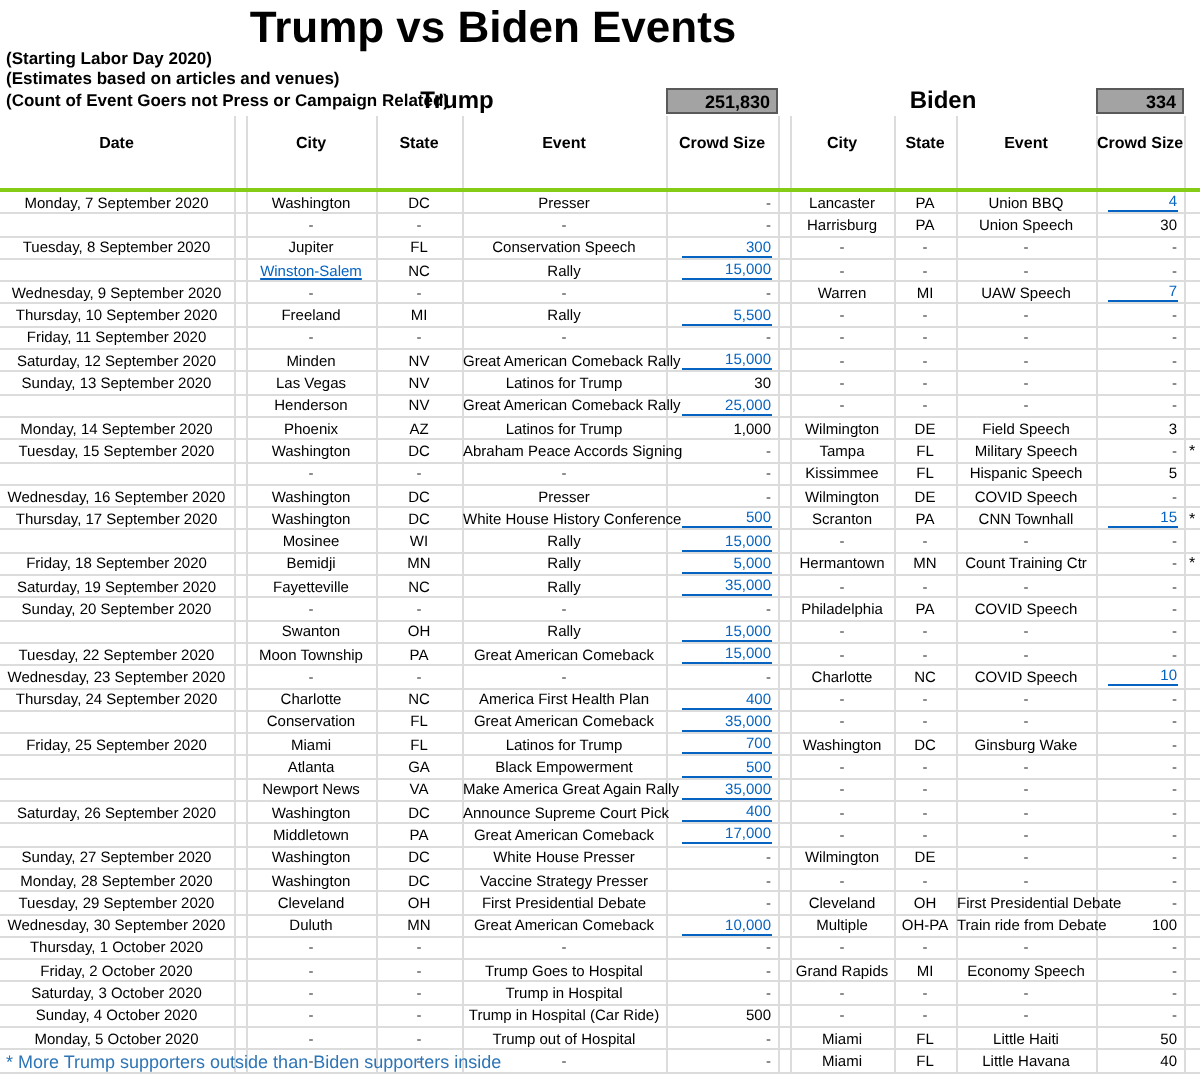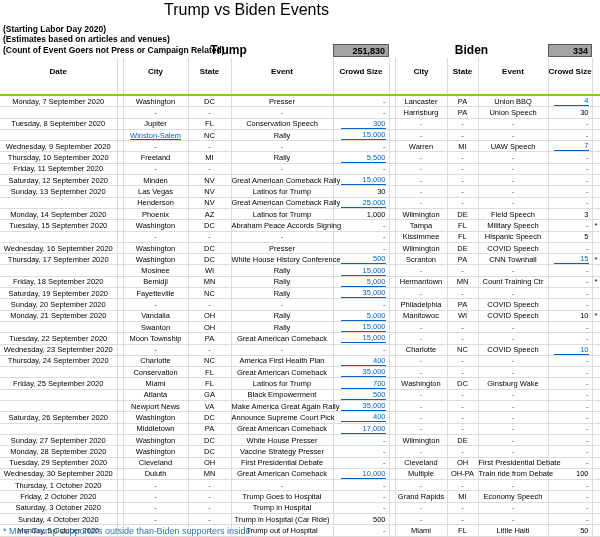--- a/index.html
+++ b/index.html
@@ -1,19 +1,19 @@
 <!DOCTYPE html>
 <html><head>
 <meta charset="utf-8">
 <style>
   html,body{margin:0;padding:0;background:#fff;}
   .sheet{position:relative;width:600px;height:537px;background:#ffffff;
          font-family:"Liberation Sans",sans-serif;color:#000;overflow:hidden;}
   .title{position:absolute;top:1px;left:0;width:493px;text-align:center;
-         font-size:16px;font-weight:normal;}
+         font-size:22px;font-weight:bold;}
   .note{position:absolute;left:3px;font-size:8.5px;font-weight:bold;white-space:nowrap;}
   #note1{top:24px;} #note2{top:34px;} #note3{top:45px;}
   .sec-label{position:absolute;top:43px;font-size:12px;font-weight:bold;text-align:center;}
   #sec-trump{left:124px;width:209px;}
   #sec-biden{left:395px;width:153px;}
   .total-box{position:absolute;top:44px;height:13px;line-height:12px;font-size:9px;
          font-weight:bold;text-align:right;padding-right:3px;background:#a3a3a3;
          border:1px solid #595959;box-sizing:border-box;}
   #total-trump{left:333px;width:56px;}
   #total-biden{left:548px;width:44px;}
@@ -341,34 +341,20 @@
           <td class="c ev dash">-</td>
           <td class="crowd dash">-</td>
           <td class="gap"></td>
           <td class="c">Philadelphia</td>
           <td class="c">PA</td>
           <td class="c ev">COVID Speech</td>
           <td class="crowd dash">-</td>
           <td class="star"></td>
         </tr>
         <tr>
-          <td class="date">Monday, 21 September 2020</td>
-          <td class="gap"></td>
-          <td class="c">Vandalia</td>
-          <td class="c">OH</td>
-          <td class="c ev">Rally</td>
-          <td class="crowd"><span class="ul">5,000</span></td>
-          <td class="gap"></td>
-          <td class="c">Manitowoc</td>
-          <td class="c">WI</td>
-          <td class="c ev">COVID Speech</td>
-          <td class="crowd">10</td>
-          <td class="star">*</td>
-        </tr>
-        <tr>
           <td class="date"></td>
           <td class="gap"></td>
           <td class="c">Swanton</td>
           <td class="c">OH</td>
           <td class="c ev">Rally</td>
           <td class="crowd"><span class="ul">15,000</span></td>
           <td class="gap"></td>
           <td class="c dash">-</td>
           <td class="c dash">-</td>
           <td class="c ev dash">-</td>

